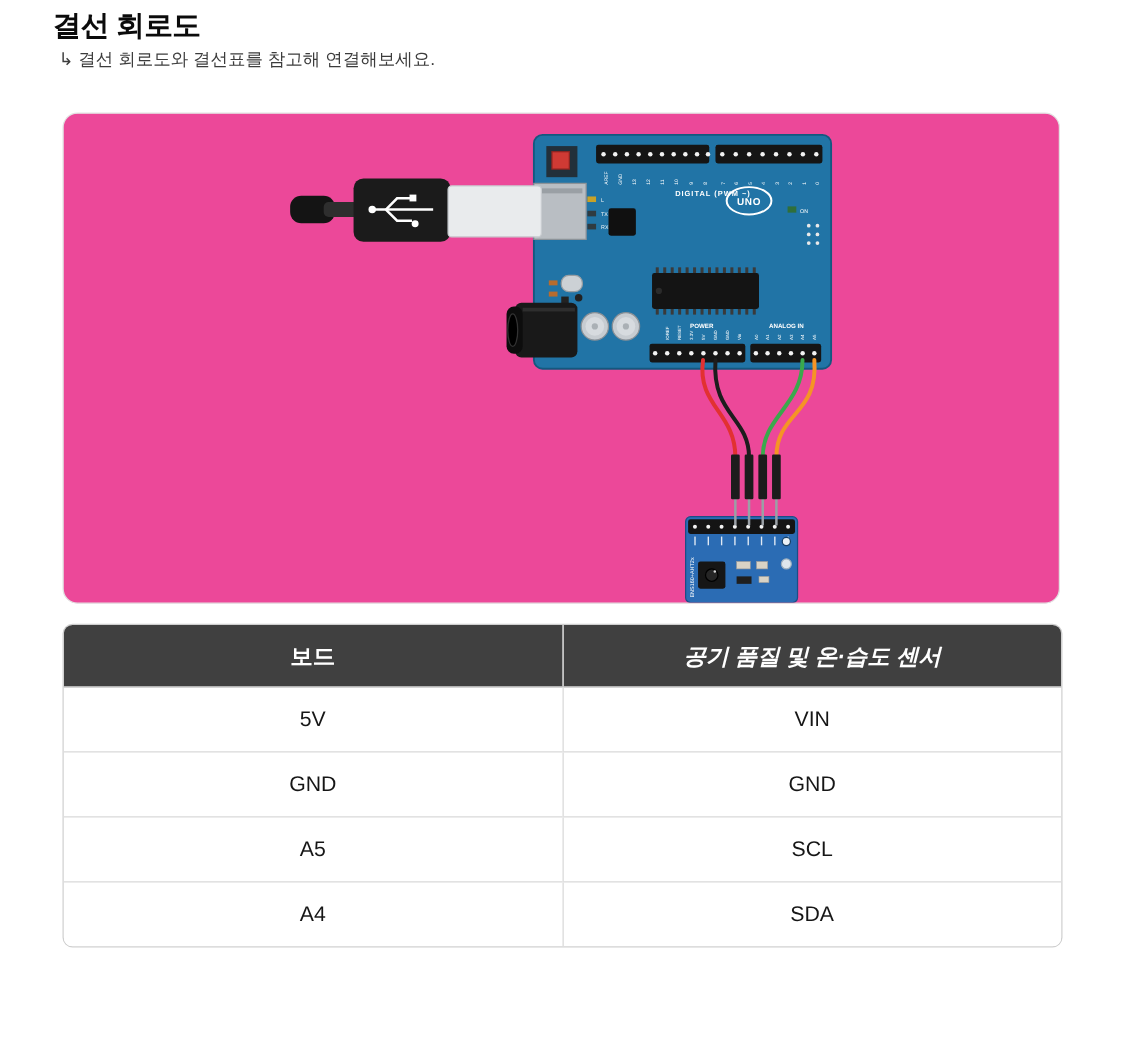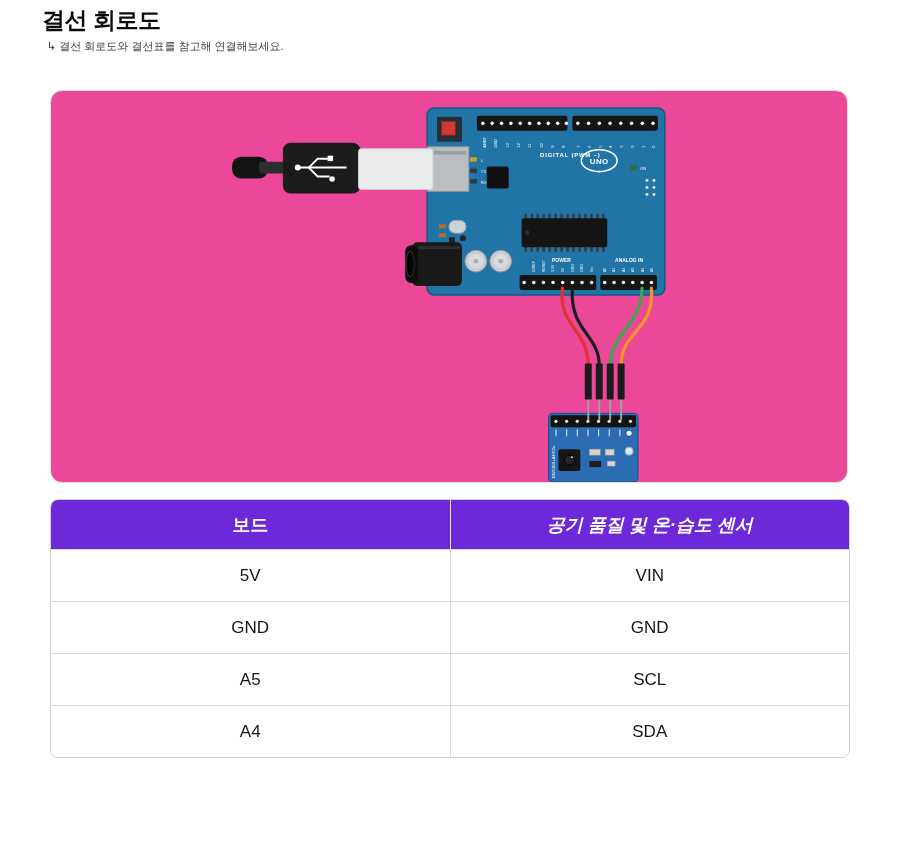--- a/index.html
+++ b/index.html
@@ -1,30 +1,30 @@
 <!DOCTYPE html>
 <html><head>
 <meta charset="utf-8">
 <style>
   html,body { margin:0; padding:0; background:#ffffff; }
   body { width:900px; height:849px; font-family:"Liberation Sans","DejaVu Sans",sans-serif; }
   .page { position:relative; width:900px; height:849px; background:#fff; overflow:hidden;padding-left:40px; }
 
   .title { position:absolute; left:42px; top:5px; font-size:23px; font-weight:800; color:#0b0b0b; letter-spacing:-0.5px; }
-  .subtitle { position:absolute; left:47px; top:39px; font-size:11px; color:#3c3c3c; }
+  .subtitle { position:absolute; left:47px; top:39px; font-size:14px; color:#3c3c3c; }
 
   .panel { position:absolute; left:50px; top:90px; width:798px; height:393px;
            border:1px solid #e2e2e2; border-radius:12px; background:#ec4899; box-sizing:border-box; }
   .panel svg { display:block; width:100%; height:100%; }
   svg text { font-family:"Liberation Sans","DejaVu Sans",sans-serif; }
 
   .table-wrap { position:absolute; left:50px; top:499px; width:798px;
                 border:1px solid #cfcfcf; border-radius:8px; overflow:hidden; background:#fff; }
   table { width:100%; border-collapse:collapse; table-layout:fixed; }
-  thead th { background:#6d28d9; color:#ffffff; font-size:18px; font-weight:700; height:47px; }
+  thead th { background:#404040; color:#ffffff; font-size:18px; font-weight:700; height:47px; }
   thead th + th { border-left:1px solid #ededed;font-style:italic; }
   tbody td { height:49px; text-align:center; vertical-align:middle; font-size:17px; color:#161616;
              background:#fff; border-top:1px solid #d9d9d9; }
   tbody td + td { border-left:1px solid #d9d9d9; }
 </style>
 </head>
 <body>
 
 <div class="page">
 

